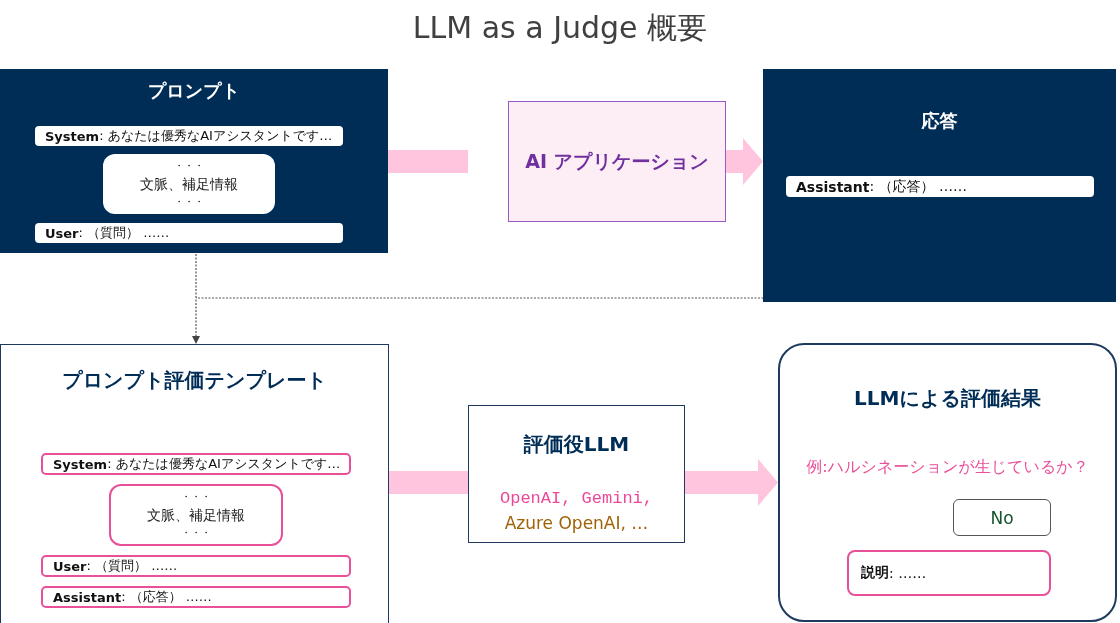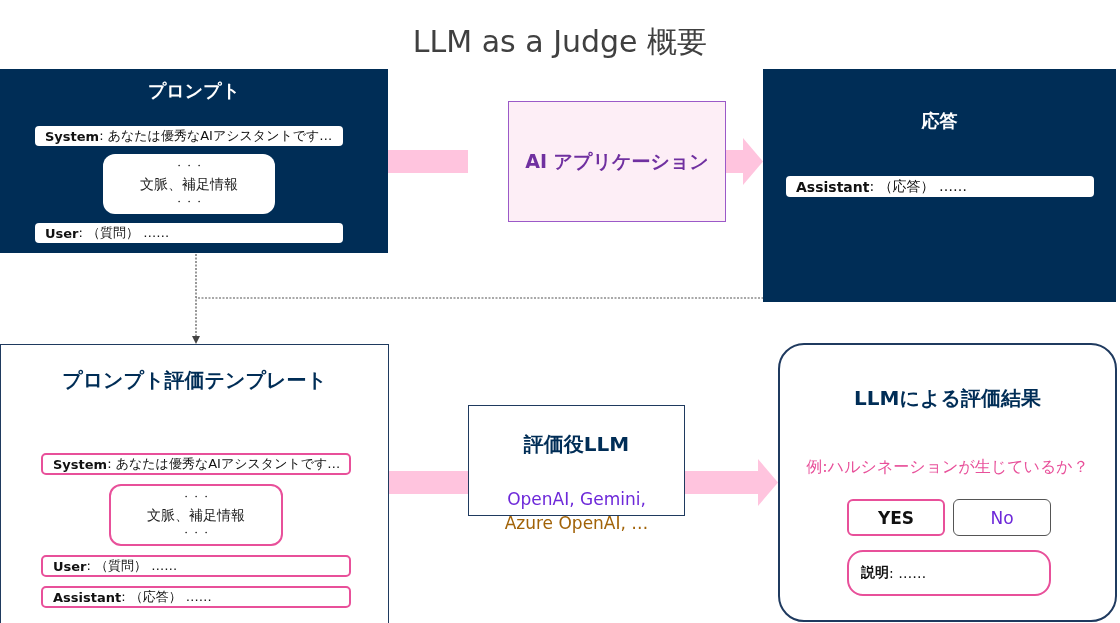--- a/index.html
+++ b/index.html
@@ -1,18 +1,18 @@
 <!DOCTYPE html>
 <html><head>
 <meta charset="utf-8">
 <style>
   html, body { margin:0; padding:0; background:#ffffff; }
   body { width:1120px; height:623px; position:relative; overflow:hidden; font-family:"DejaVu Sans", sans-serif; }
   .abs { position:absolute; box-sizing:border-box; }
-  .title { left:0; top:22px; width:1120px; text-align:center; font-size:30px; color:#404040; }
+  .title { left:0; top:8px; width:1120px; text-align:center; font-size:30px; color:#404040; }
   .navy { background:#002D56; }
   .panel-title { width:100%; text-align:center; color:#fff; font-weight:bold; font-size:18px; }
   .row-white { background:#fff; border-radius:4px; font-size:13px; color:#111; padding-left:10px; display:flex; align-items:center; white-space:nowrap; }
   .row-white b { font-weight:bold; }
   .ctx { background:#fff; border-radius:12px; text-align:center; font-size:14px; color:#222; display:flex; flex-direction:column; justify-content:center; line-height:18px; }
   .pink-row { background:#fff; border:2px solid #E8509A; border-radius:5px; font-size:13px; color:#111; padding-left:10px; display:flex; align-items:center; white-space:nowrap; }
   svg { position:absolute; left:0; top:0; }
 </style>
 </head>
 <body>
@@ -76,32 +76,29 @@
   <div class="abs pink-row" style="left:40px;top:210px;width:310px;height:22px;">
     <b>User</b>
       <span>: （質問） ……</span>
   </div>
   <div class="abs pink-row" style="left:40px;top:241px;width:310px;height:22px;">
     <b>Assistant</b>
       <span>: （応答） ……</span>
   </div>
 </div>
 
-<div class="abs" style="left:468px;top:405px;width:217px;height:111px;border:1.5px solid #1F3A5F;background:#fff;">
+<div class="abs" style="left:468px;top:405px;width:217px;height:138px;border:1.5px solid #1F3A5F;background:#fff;">
   <div class="abs" style="left:0;top:25px;width:100%;text-align:center;font-weight:bold;font-size:20px;color:#002D56;">評価役LLM</div>
-  <div class="abs" style="left:0;top:83px;width:100%;text-align:center;font-size:17px;color:#6d28d9;">OpenAI, Gemini,</div>
+  <div class="abs" style="left:0;top:83px;width:100%;text-align:center;font-size:17px;color:#ec4899;font-family:Liberation Mono, monospace;">OpenAI, Gemini,</div>
   <div class="abs" style="left:0;top:107px;width:100%;text-align:center;font-size:17px;color:#a16207;">Azure OpenAI, …</div>
 </div>
 
 <div class="abs" style="left:778px;top:343px;width:339px;height:279px;border:2px solid #1F3A5F;border-radius:26px;background:#fff;">
   <div class="abs" style="left:0;top:112px;width:100%;text-align:center;font-size:16px;color:#E8509A;">例:ハルシネーションが生じているか？</div>
   <div class="abs" style="left:0;top:40px;width:100%;text-align:center;font-weight:bold;font-size:20px;color:#002D56;">LLMによる評価結果</div>
-  <div class="abs" style="left:67px;top:154px;width:98px;height:37px;border:2px solid #E8509A;border-radius:6px;display:flex;align-items:center;justify-content:center;">
-    <span style="font-weight:bold;font-size:17px;color:#111;">YES</span>
+  <div class="abs" style="left:173px;top:154px;width:98px;height:37px;border:1.5px solid #555;border-radius:6px;display:flex;align-items:center;justify-content:center;">
+    <span style="font-size:17px;color:#14532d;">No</span>
   </div>
-  <div class="abs" style="left:173px;top:154px;width:98px;height:37px;border:1.5px solid #555;border-radius:6px;display:flex;align-items:center;justify-content:center;">
-    <span style="font-size:17px;color:#6d28d9;">No</span>
-  </div>
-  <div class="abs" style="left:67px;top:205px;width:204px;height:46px;border:2px solid #E8509A;border-radius:16px;display:flex;align-items:center;padding-left:12px;font-size:14px;color:#111;">
+  <div class="abs" style="left:67px;top:205px;width:204px;height:46px;border:2px solid #E8509A;border-radius:8px;display:flex;align-items:center;padding-left:12px;font-size:14px;color:#111;">
     <b>説明</b>
       <span>: ……</span>
   </div>
 </div>
 
 </body></html>

